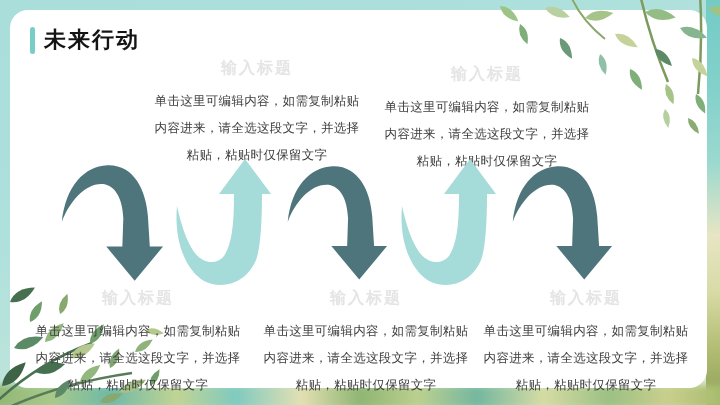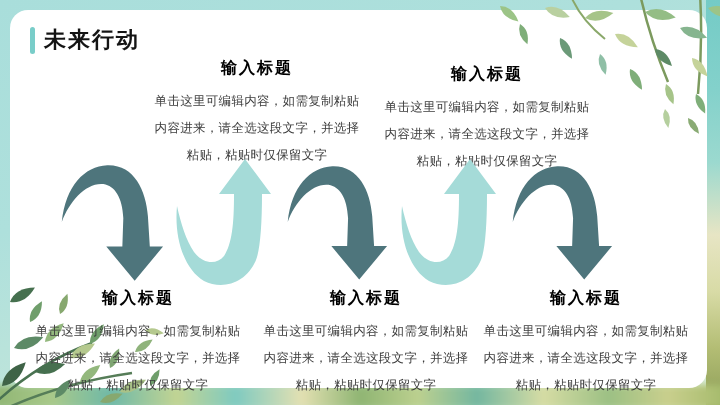--- a/index.html
+++ b/index.html
@@ -28,21 +28,21 @@
   }
   .foliage{position:absolute;z-index:3;pointer-events:none;}
   
   .content{position:absolute;z-index:4;}
   .title-block{left:30px;top:25px;display:flex;align-items:center;gap:9px;}
   .slide-title{
     font-size:22px;font-weight:bold;color:#141414;letter-spacing:2px;margin:0;
   }
   .text-block{width:206px;text-align:center;}
   .block-title{
-    font-size:16px;font-weight:bold;color:#000000;letter-spacing:2px;margin:0 0 9px 0;
+    font-size:16px;font-weight:bold;color:#e5e5e5;letter-spacing:2px;margin:0 0 9px 0;
   }
   .block-body{
     font-size:12.5px;color:#3d3d3d;line-height:27px;letter-spacing:0.3px;margin:0;
   }
   .arrow-svg{position:absolute;}
 </style>
 </head>
 <body>
 
 <div class="stage">

